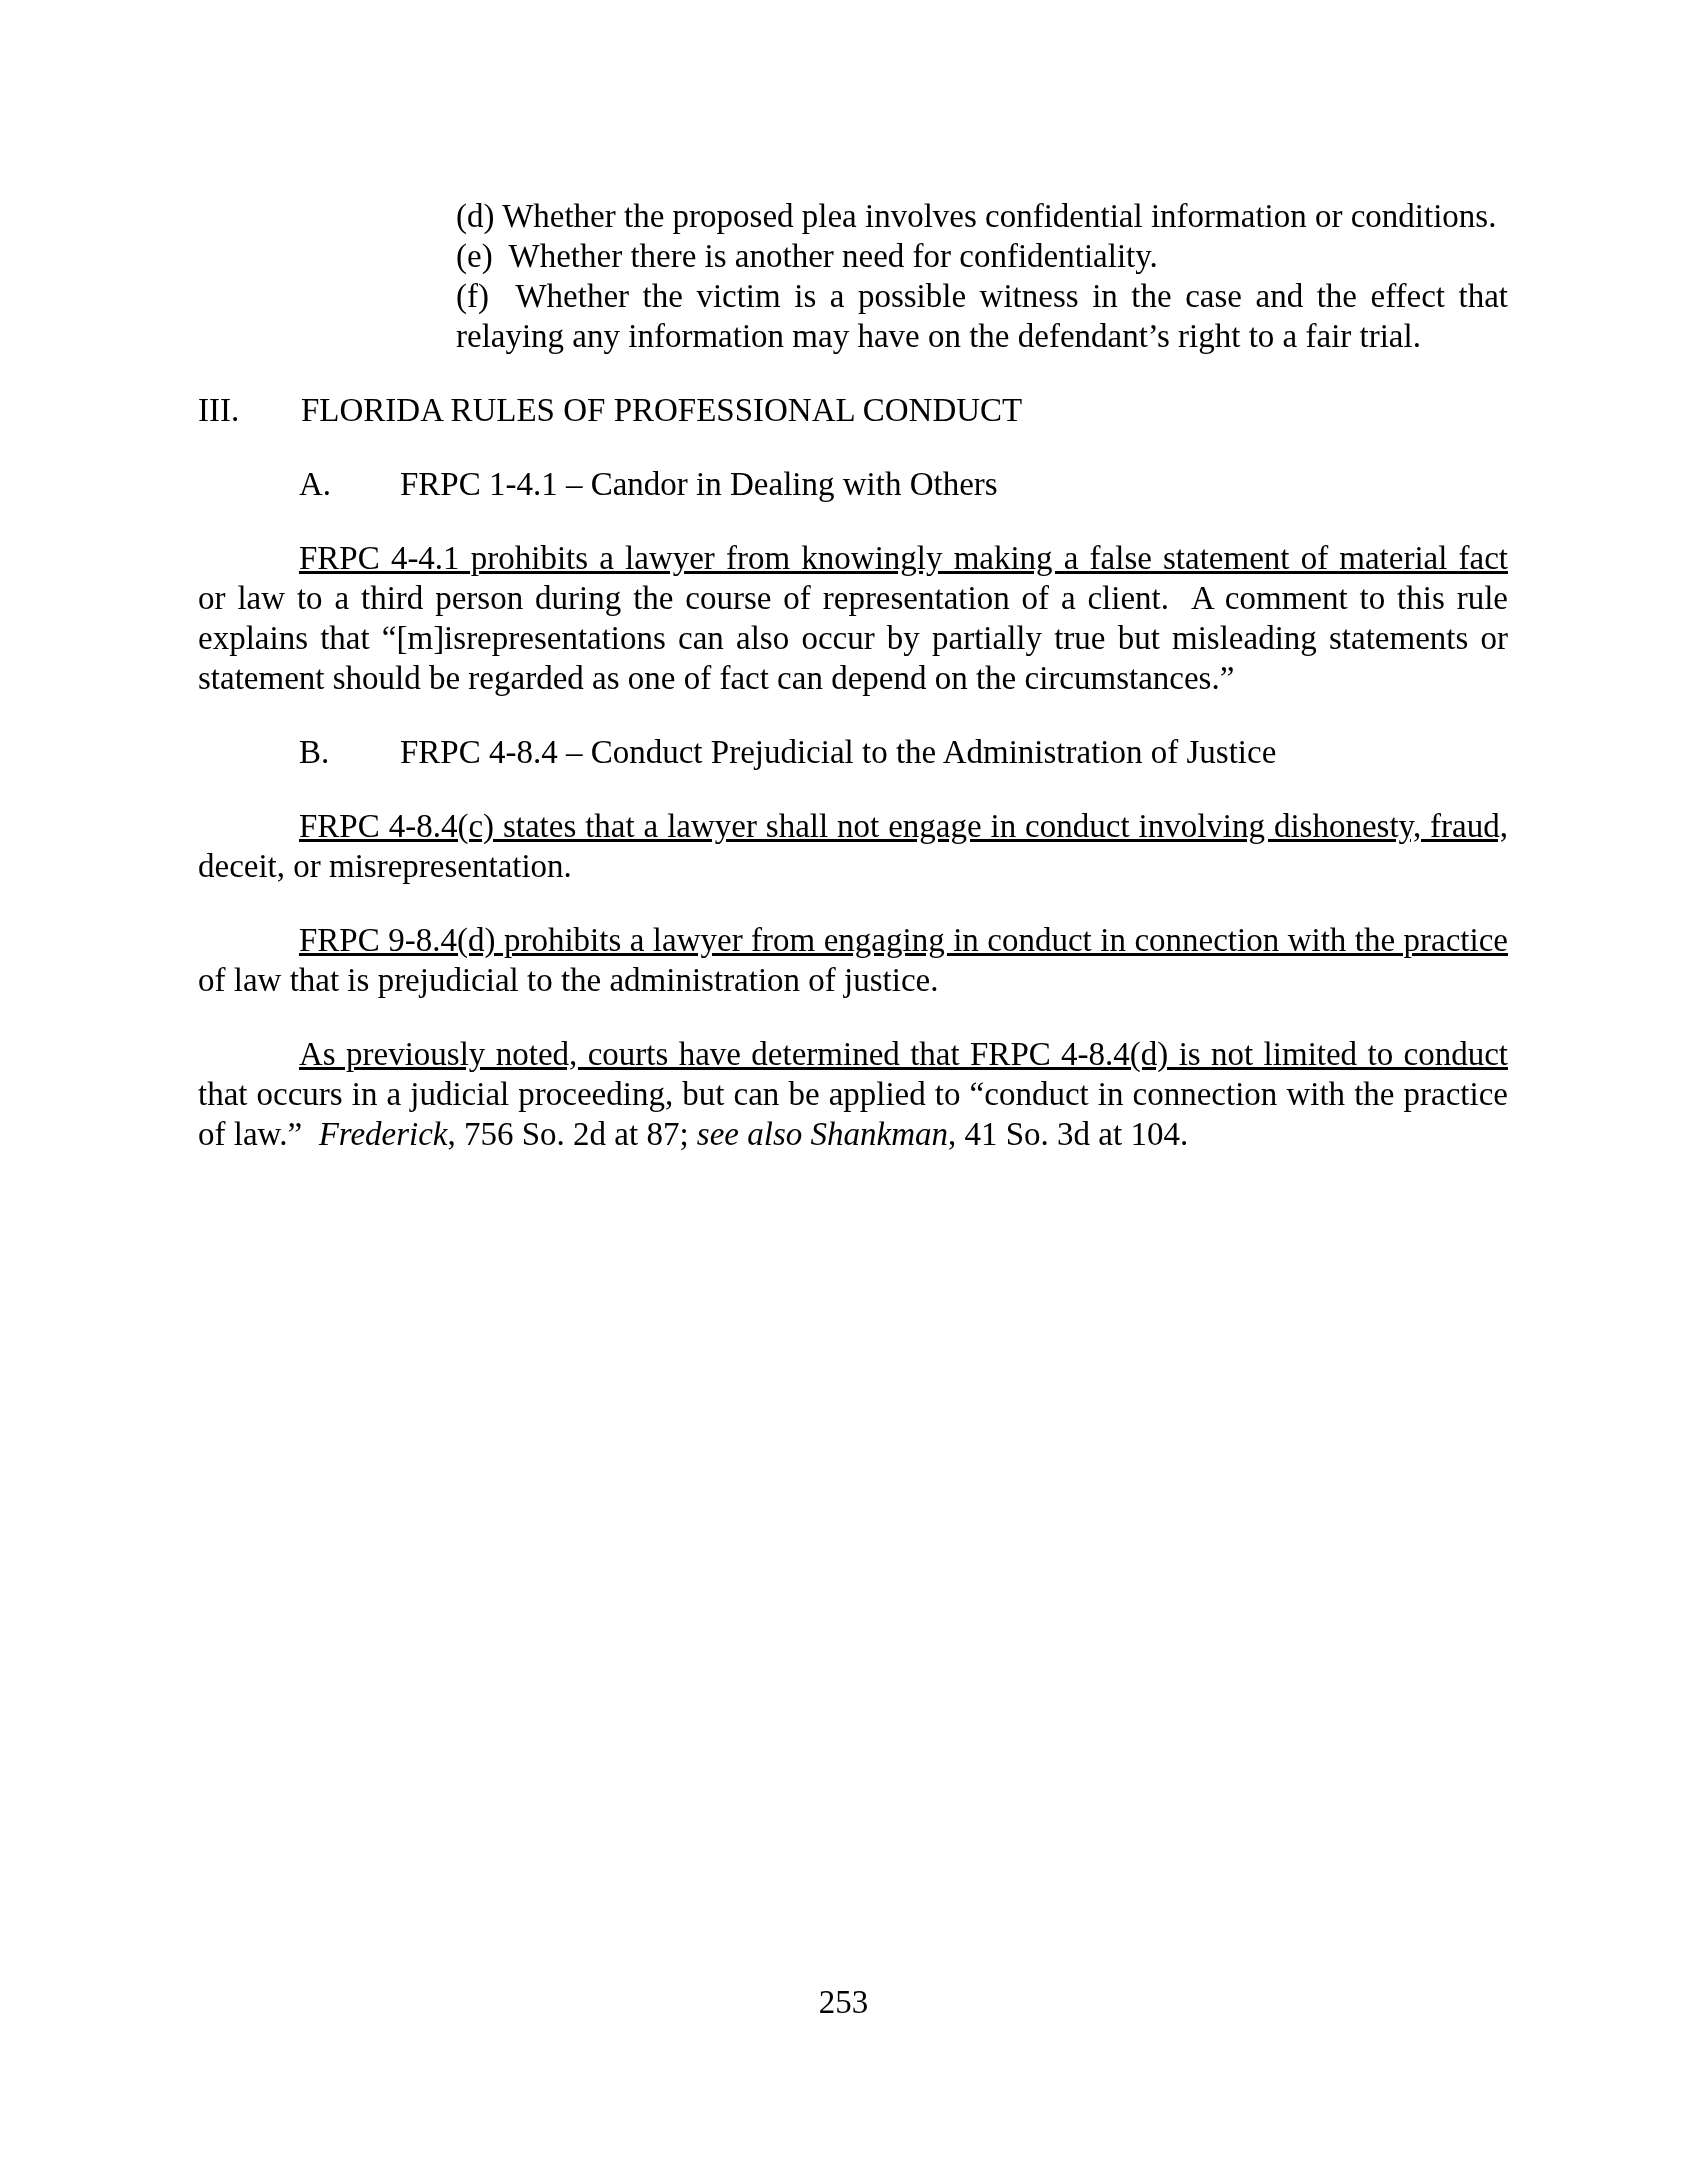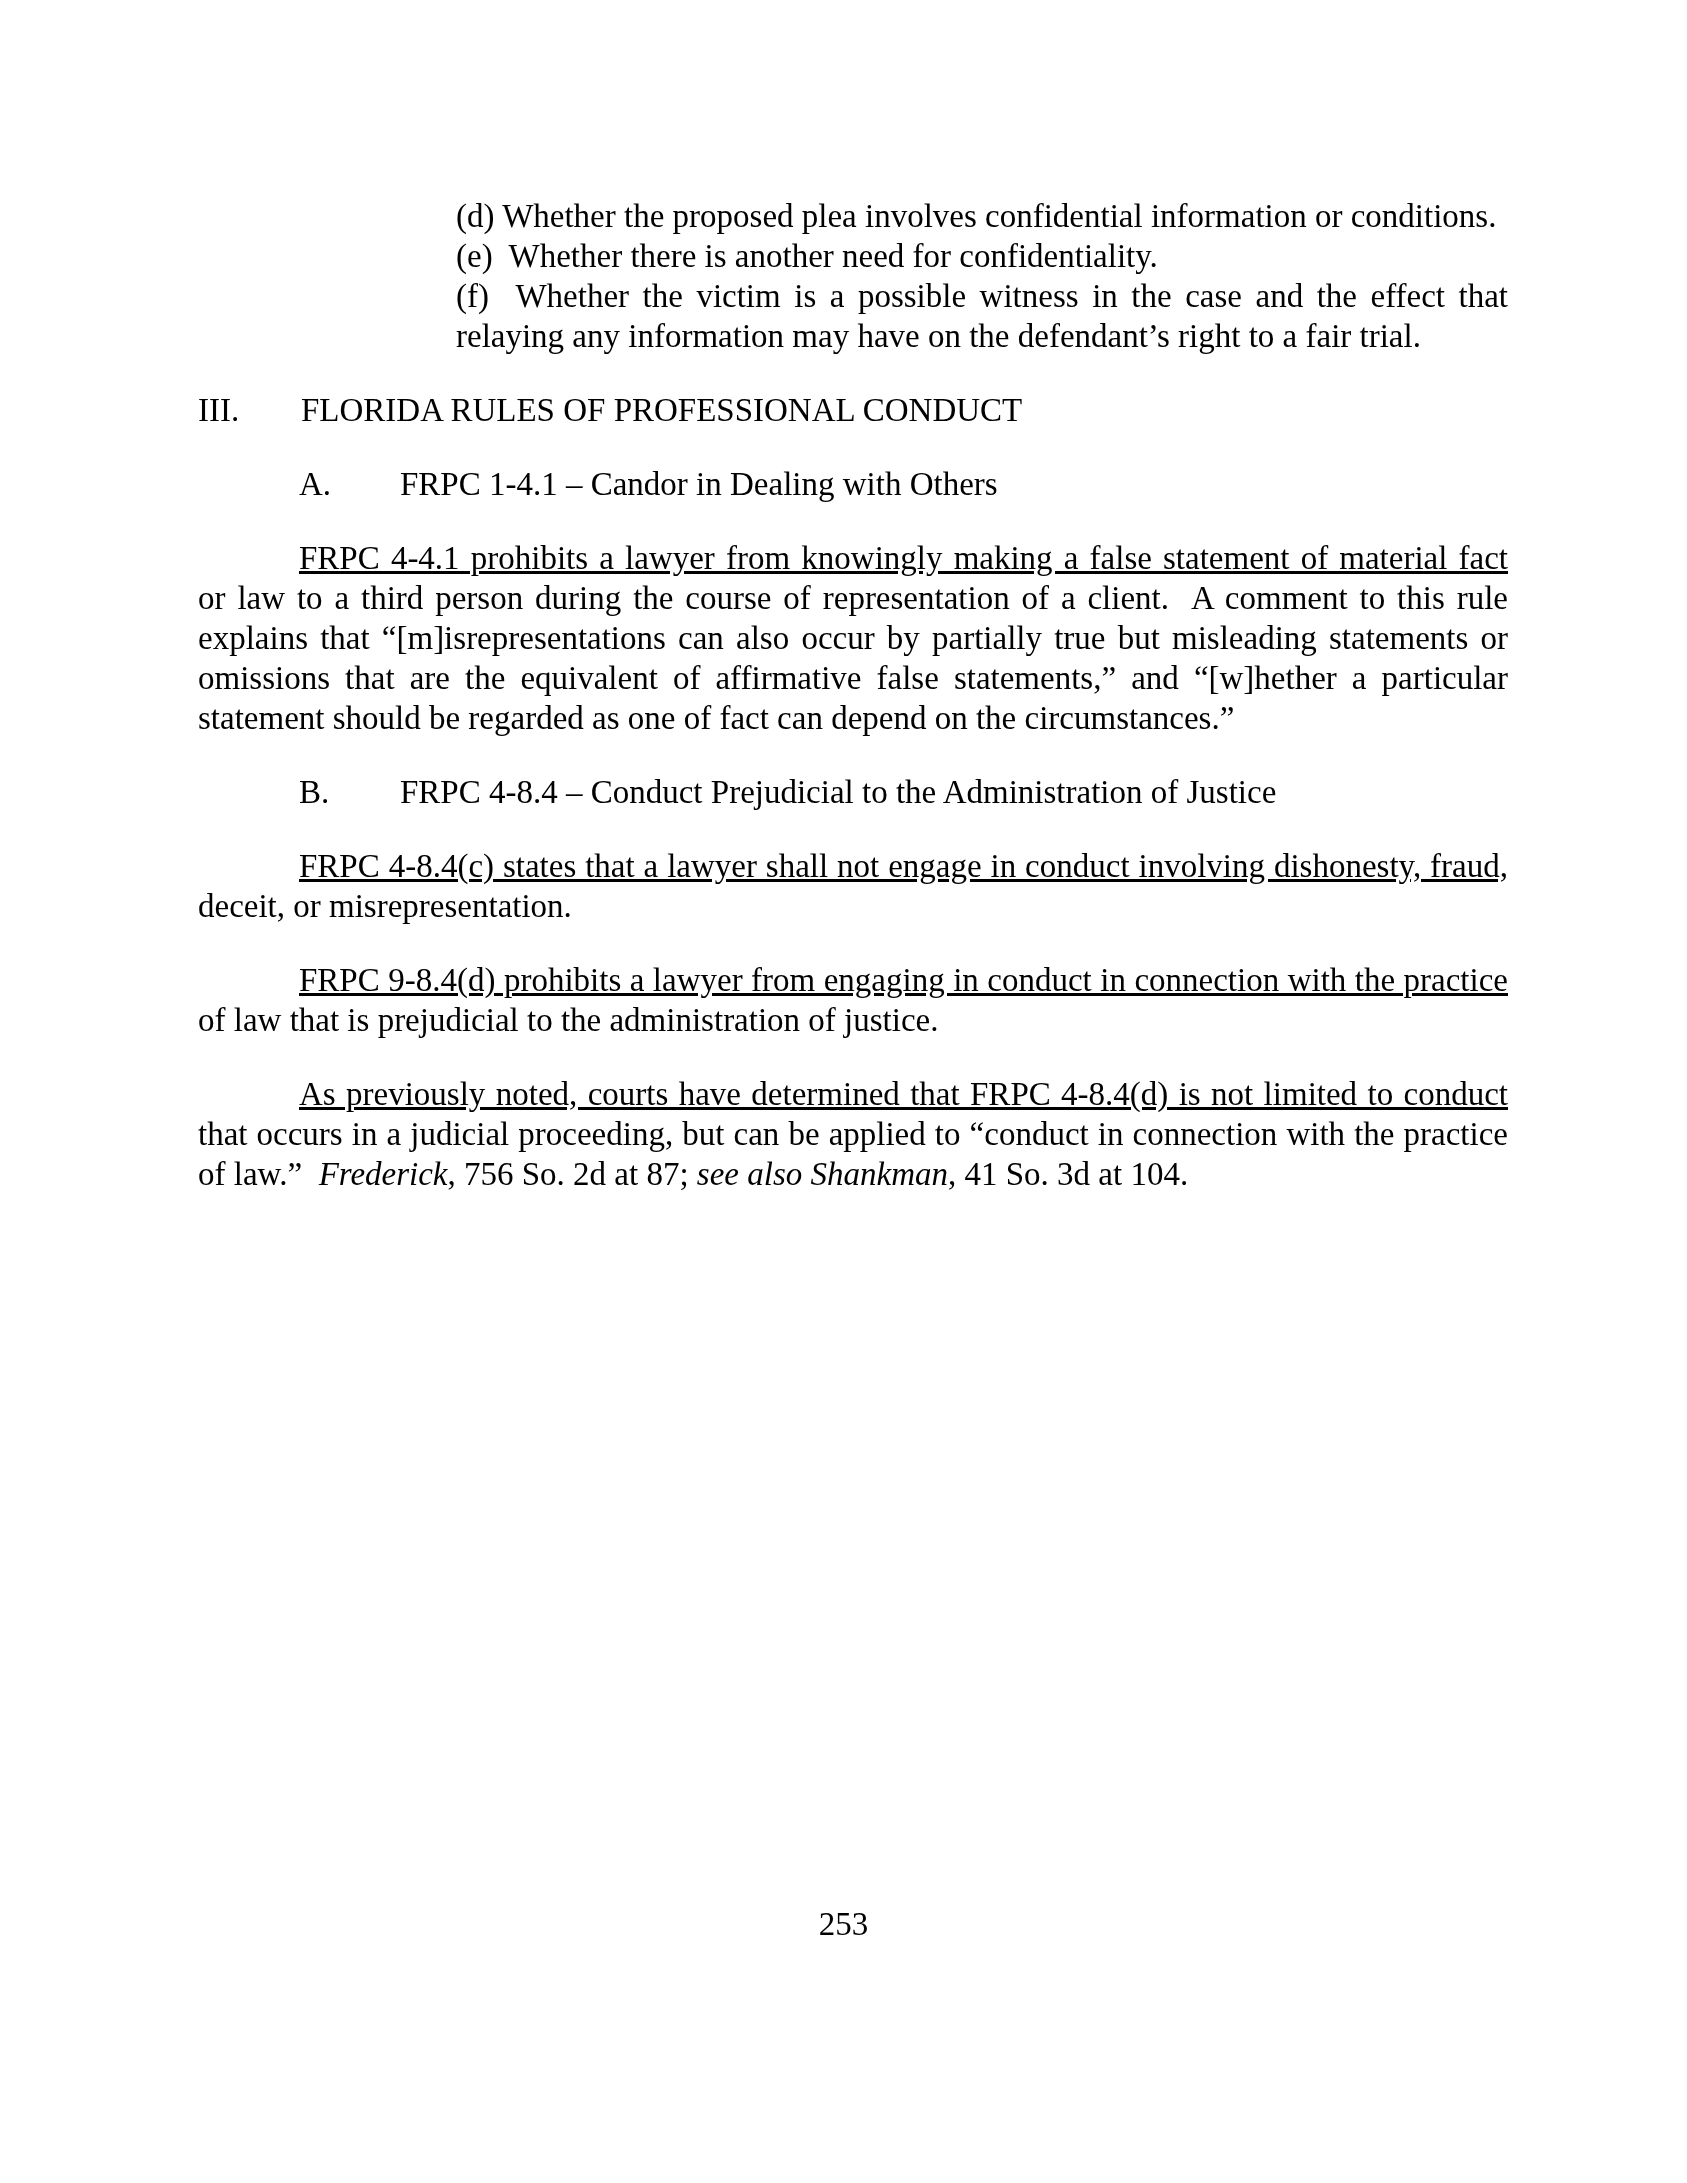--- a/index.html
+++ b/index.html
@@ -57,21 +57,21 @@
   
   .para .first {
     text-indent: 101px;
     text-decoration: underline;
   }
   .it {
     font-style: italic;
   }
   .pagenum {
     position: absolute;
-    top: 1904px;
+    top: 1982px;
     left: 0;
     width: 100%;
     text-align: center;
   }
 </style>
 </head>
 <body>
 
 <div class="page">
   <div class="content">
@@ -90,21 +90,20 @@
 
     <div class="block heading sub">
       <span class="hnum">A.</span>
       <span class="htitle">FRPC 1-4.1 – Candor in Dealing with Others</span>
     </div>
 
     <div class="block para">
       <div class="jline first">FRPC 4-4.1 prohibits a lawyer from knowingly making a false statement of material fact</div>
       <div class="jline">or law to a third person during the course of representation of a client.&nbsp; A comment to this rule</div>
       <div class="jline">explains that “[m]isrepresentations can also occur by partially true but misleading statements or</div>
-      <div class="jline">omissions that are the equivalent of affirmative false statements,” and “[w]hether a particular</div>
       <div class="line">statement should be regarded as one of fact can depend on the circumstances.”</div>
     </div>
 
     <div class="block heading sub">
       <span class="hnum">B.</span>
       <span class="htitle">FRPC 4-8.4 – Conduct Prejudicial to the Administration of Justice</span>
     </div>
 
     <div class="block para">
       <div class="jline first">FRPC 4-8.4(c) states that a lawyer shall not engage in conduct involving dishonesty, fraud,</div>

